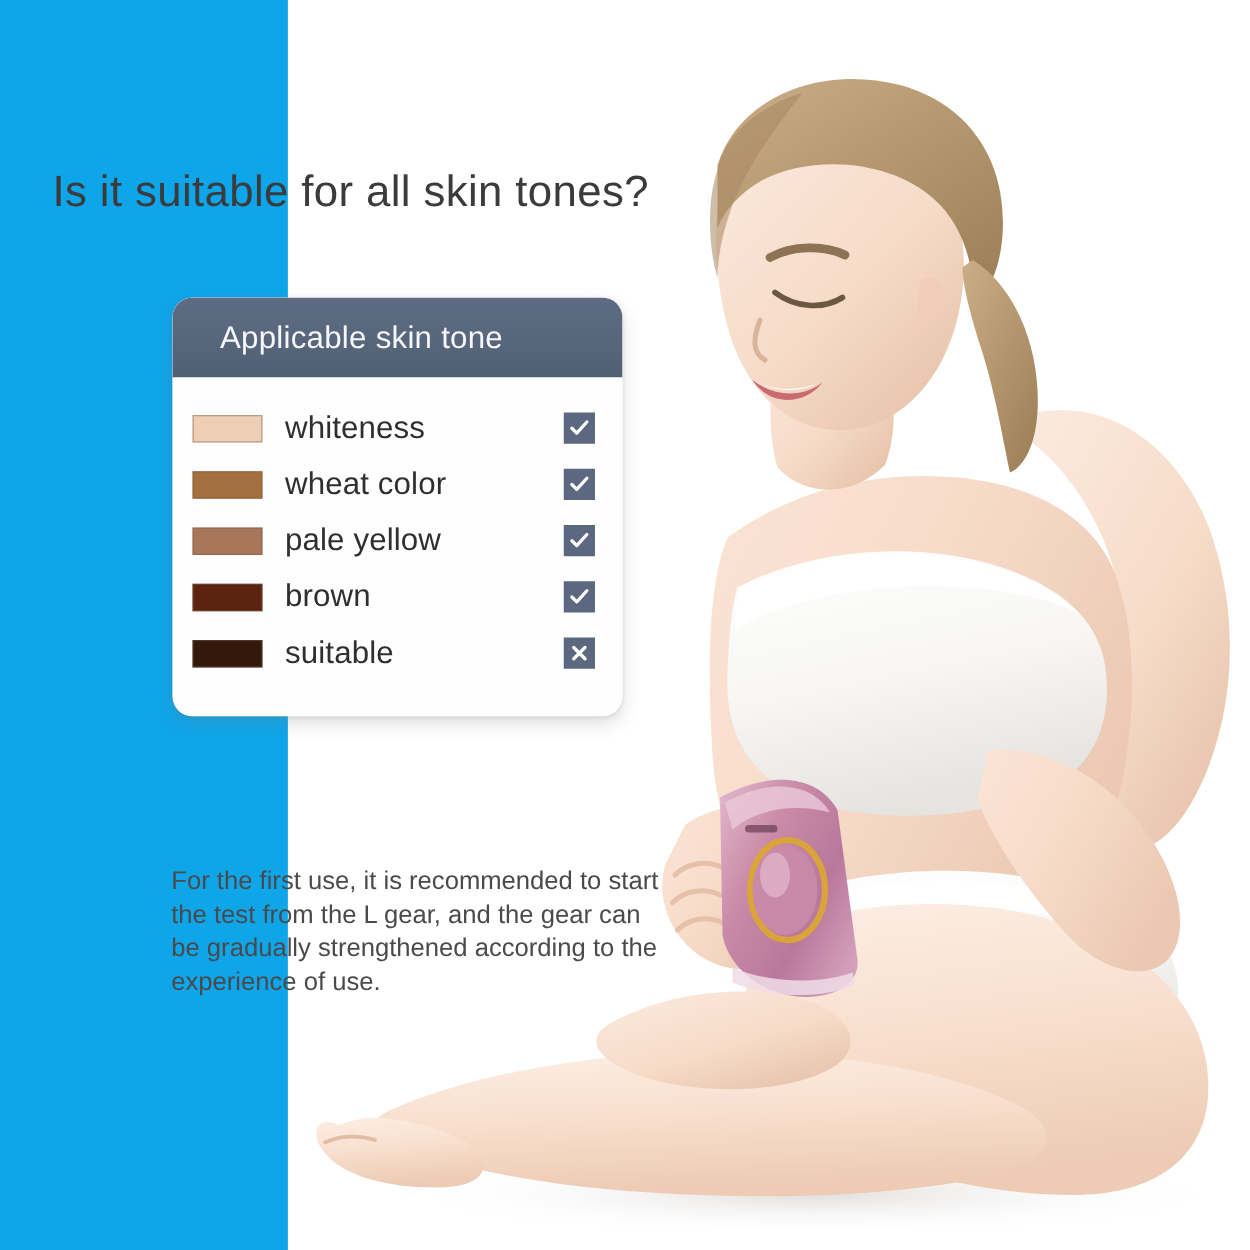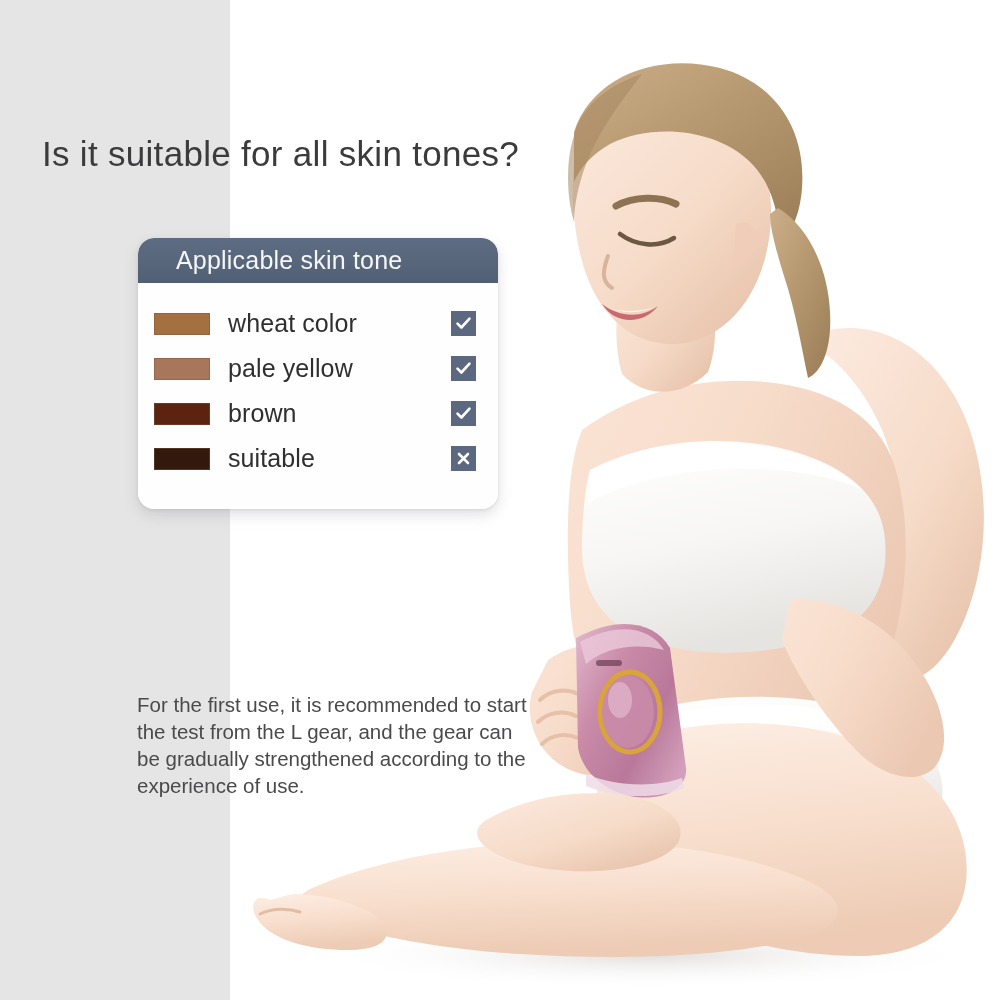--- a/index.html
+++ b/index.html
@@ -13,21 +13,21 @@
     background: #ffffff;
     font-family: "Liberation Sans", sans-serif;
     overflow: hidden;
     position: relative;
   }
 
   #page {
     position: relative;
     width: 1000px;
     height: 1000px;
-    background: #e5e5e5;
+    background: #0ea5e9;
     overflow: hidden;
   }
 
   
   .headline {
     position: absolute;
     left: 42px;
     top: 134px;
     font-size: 35px;
     letter-spacing: 0.3px;
@@ -42,21 +42,21 @@
     left: 138px;
     top: 238px;
     width: 360px;
     border-radius: 16px;
     background: #ffffff;
     box-shadow: 0 6px 14px rgba(120,120,130,0.22),
                 0 1px 3px rgba(120,120,130,0.16);
     overflow: hidden;
   }
   .card-header {
-    height: 45px;
+    height: 64px;
     background: linear-gradient(to bottom, #5e6c83 0%, #58667c 55%, #515f74 100%);
     border-radius: 16px 16px 0 0;
     display: flex;
     align-items: center;
     padding-left: 38px;
     box-sizing: border-box;
   }
   .card-header-title {
     color: #f4f6f9;
     font-size: 25px;
@@ -276,20 +276,29 @@
   <div class="headline">Is it suitable for all skin tones?</div>
 
   <div class="card">
 
     <div class="card-header">
       <span class="card-header-title">Applicable skin tone</span>
     </div>
 
     <div class="card-body">
 
+      <div class="tone-row">
+        <span class="swatch" style="background: rgb(239, 206, 182);"></span>
+        <span class="tone-label">whiteness</span>
+        <span class="mark-box" style="background: rgb(91, 104, 128);">
+          <svg width="17" height="17" viewBox="0 0 17 17" aria-hidden="true">
+            <path d="M2.5 8.6 L6.4 12.5 L14.5 3.6" stroke="#FFFFFF" stroke-width="2.6" fill="none" stroke-linecap="round" stroke-linejoin="round"></path>
+          </svg>
+        </span>
+      </div>
 
 
       <div class="tone-row">
         <span class="swatch" style="background: rgb(165, 112, 63);"></span>
         <span class="tone-label">wheat color</span>
         <span class="mark-box" style="background: rgb(91, 104, 128);">
           <svg width="17" height="17" viewBox="0 0 17 17" aria-hidden="true">
             <path d="M2.5 8.6 L6.4 12.5 L14.5 3.6" stroke="#FFFFFF" stroke-width="2.6" fill="none" stroke-linecap="round" stroke-linejoin="round"></path>
           </svg>
         </span>

